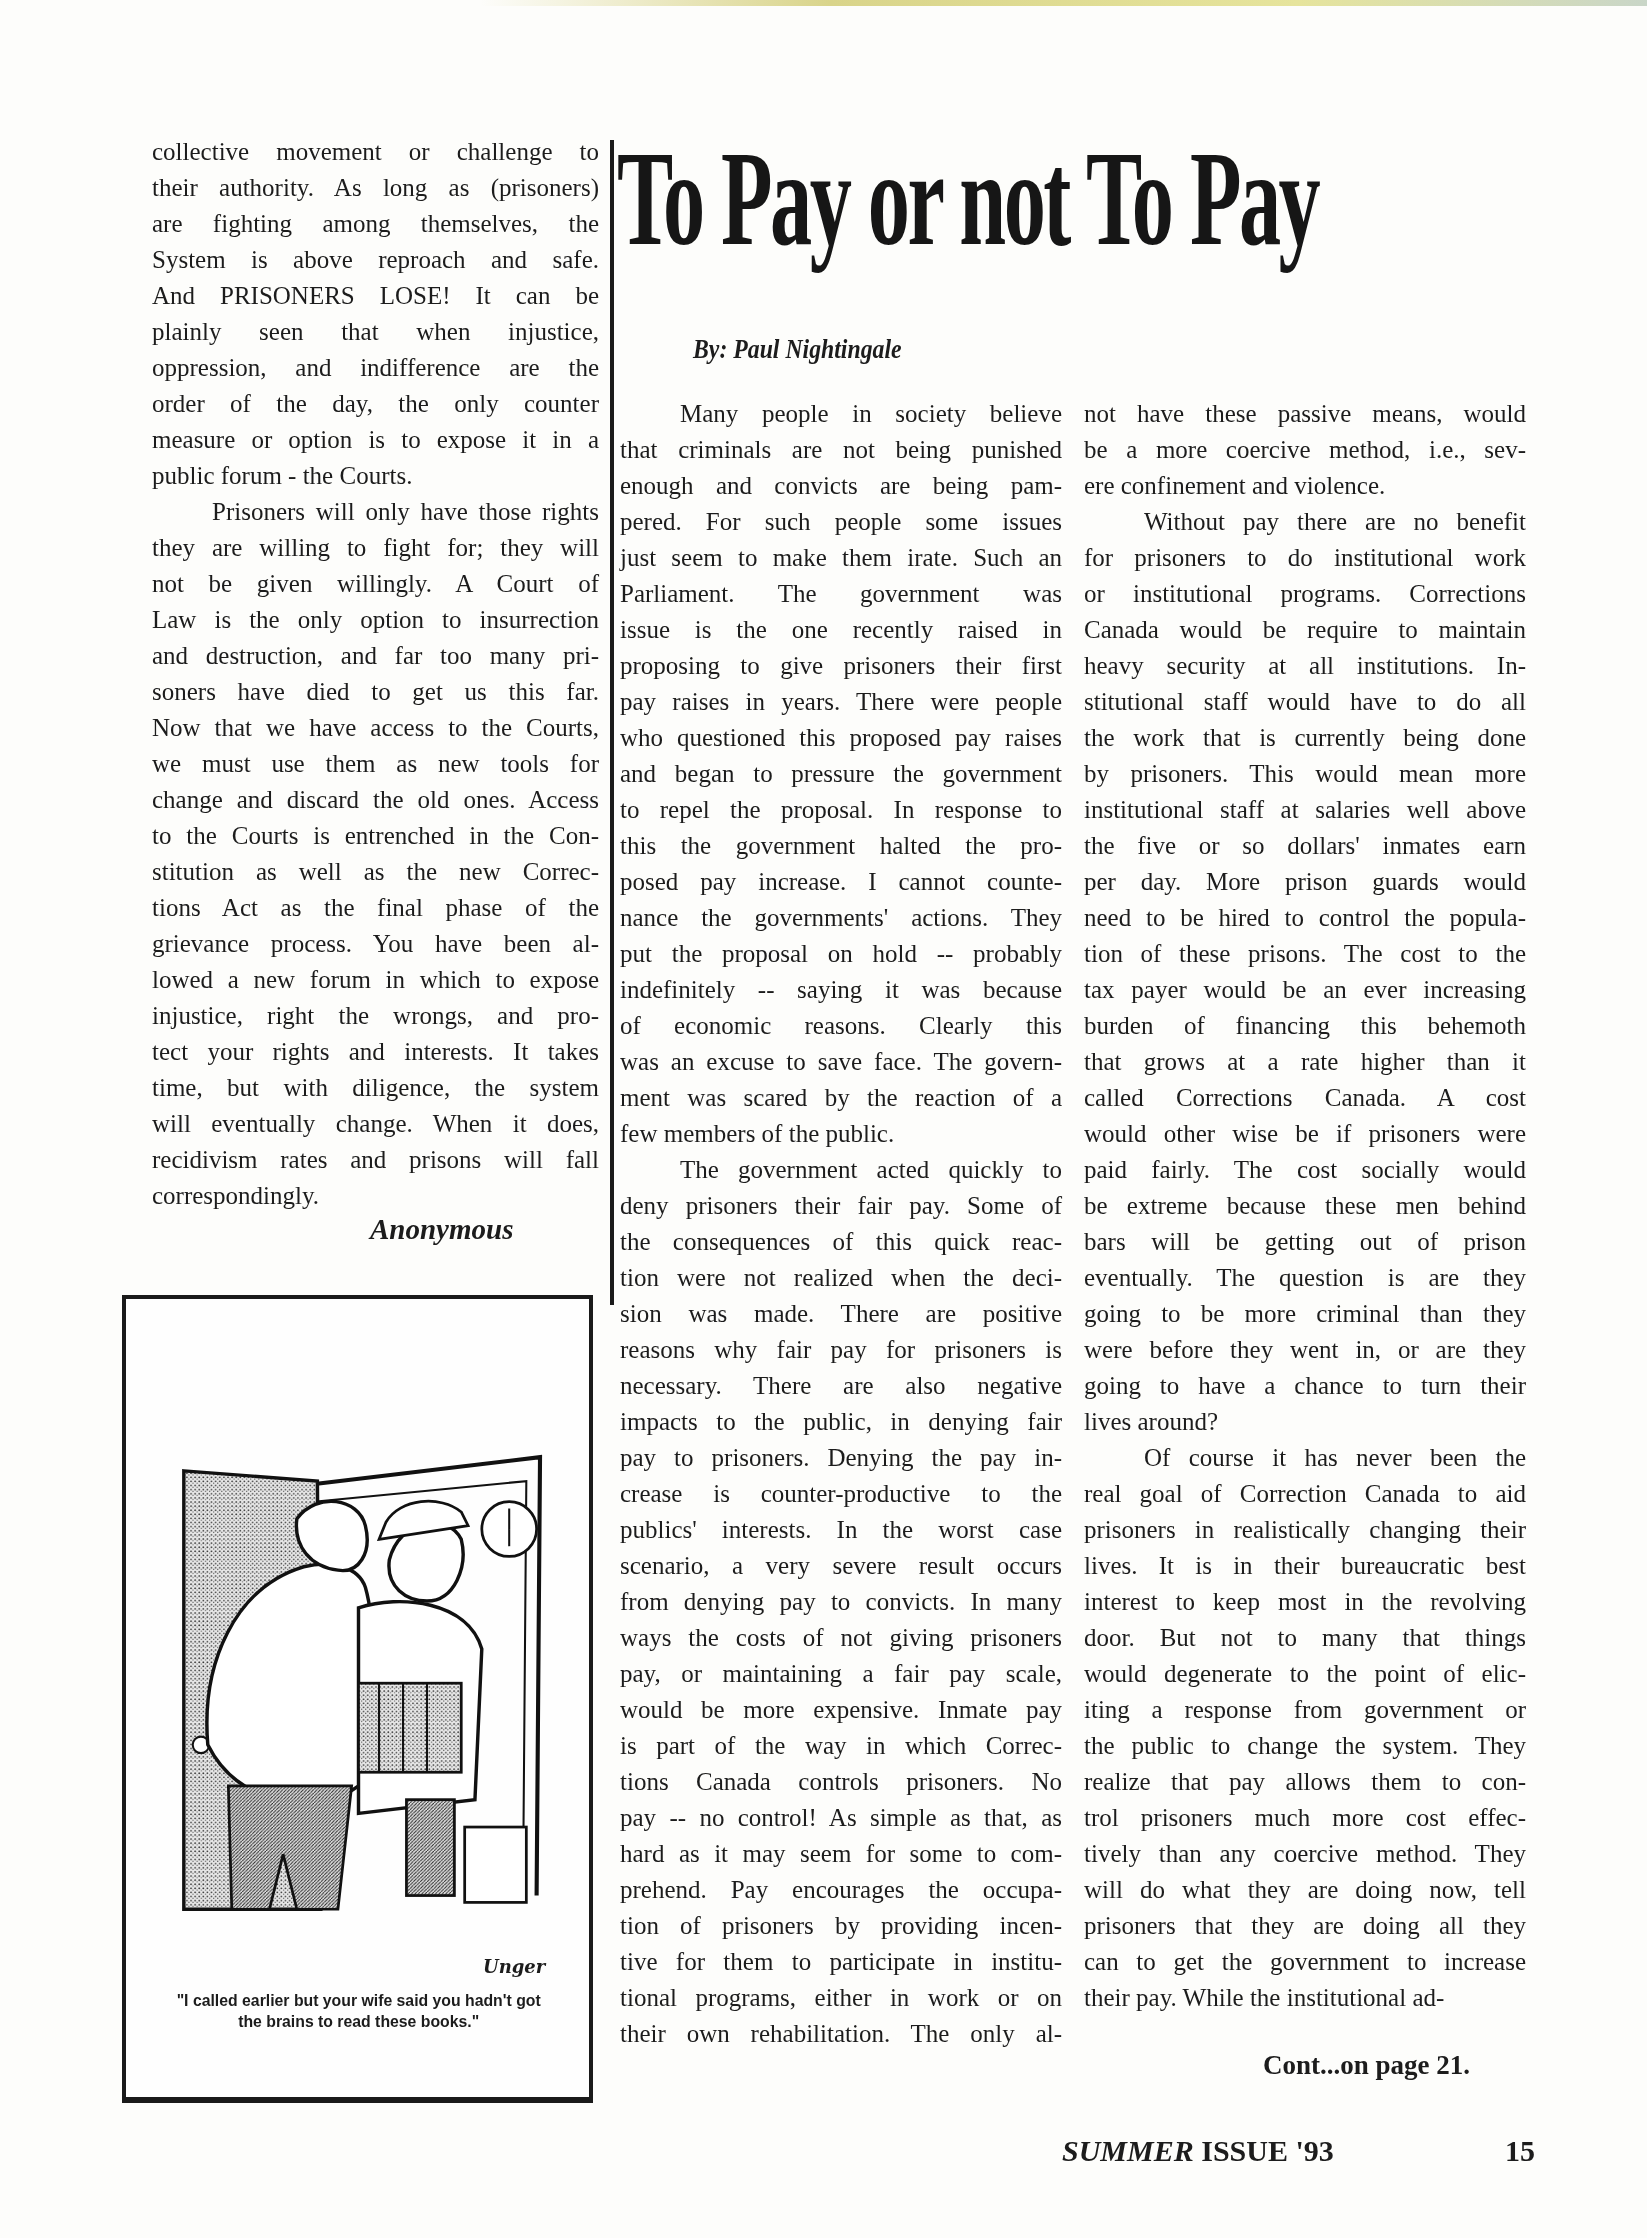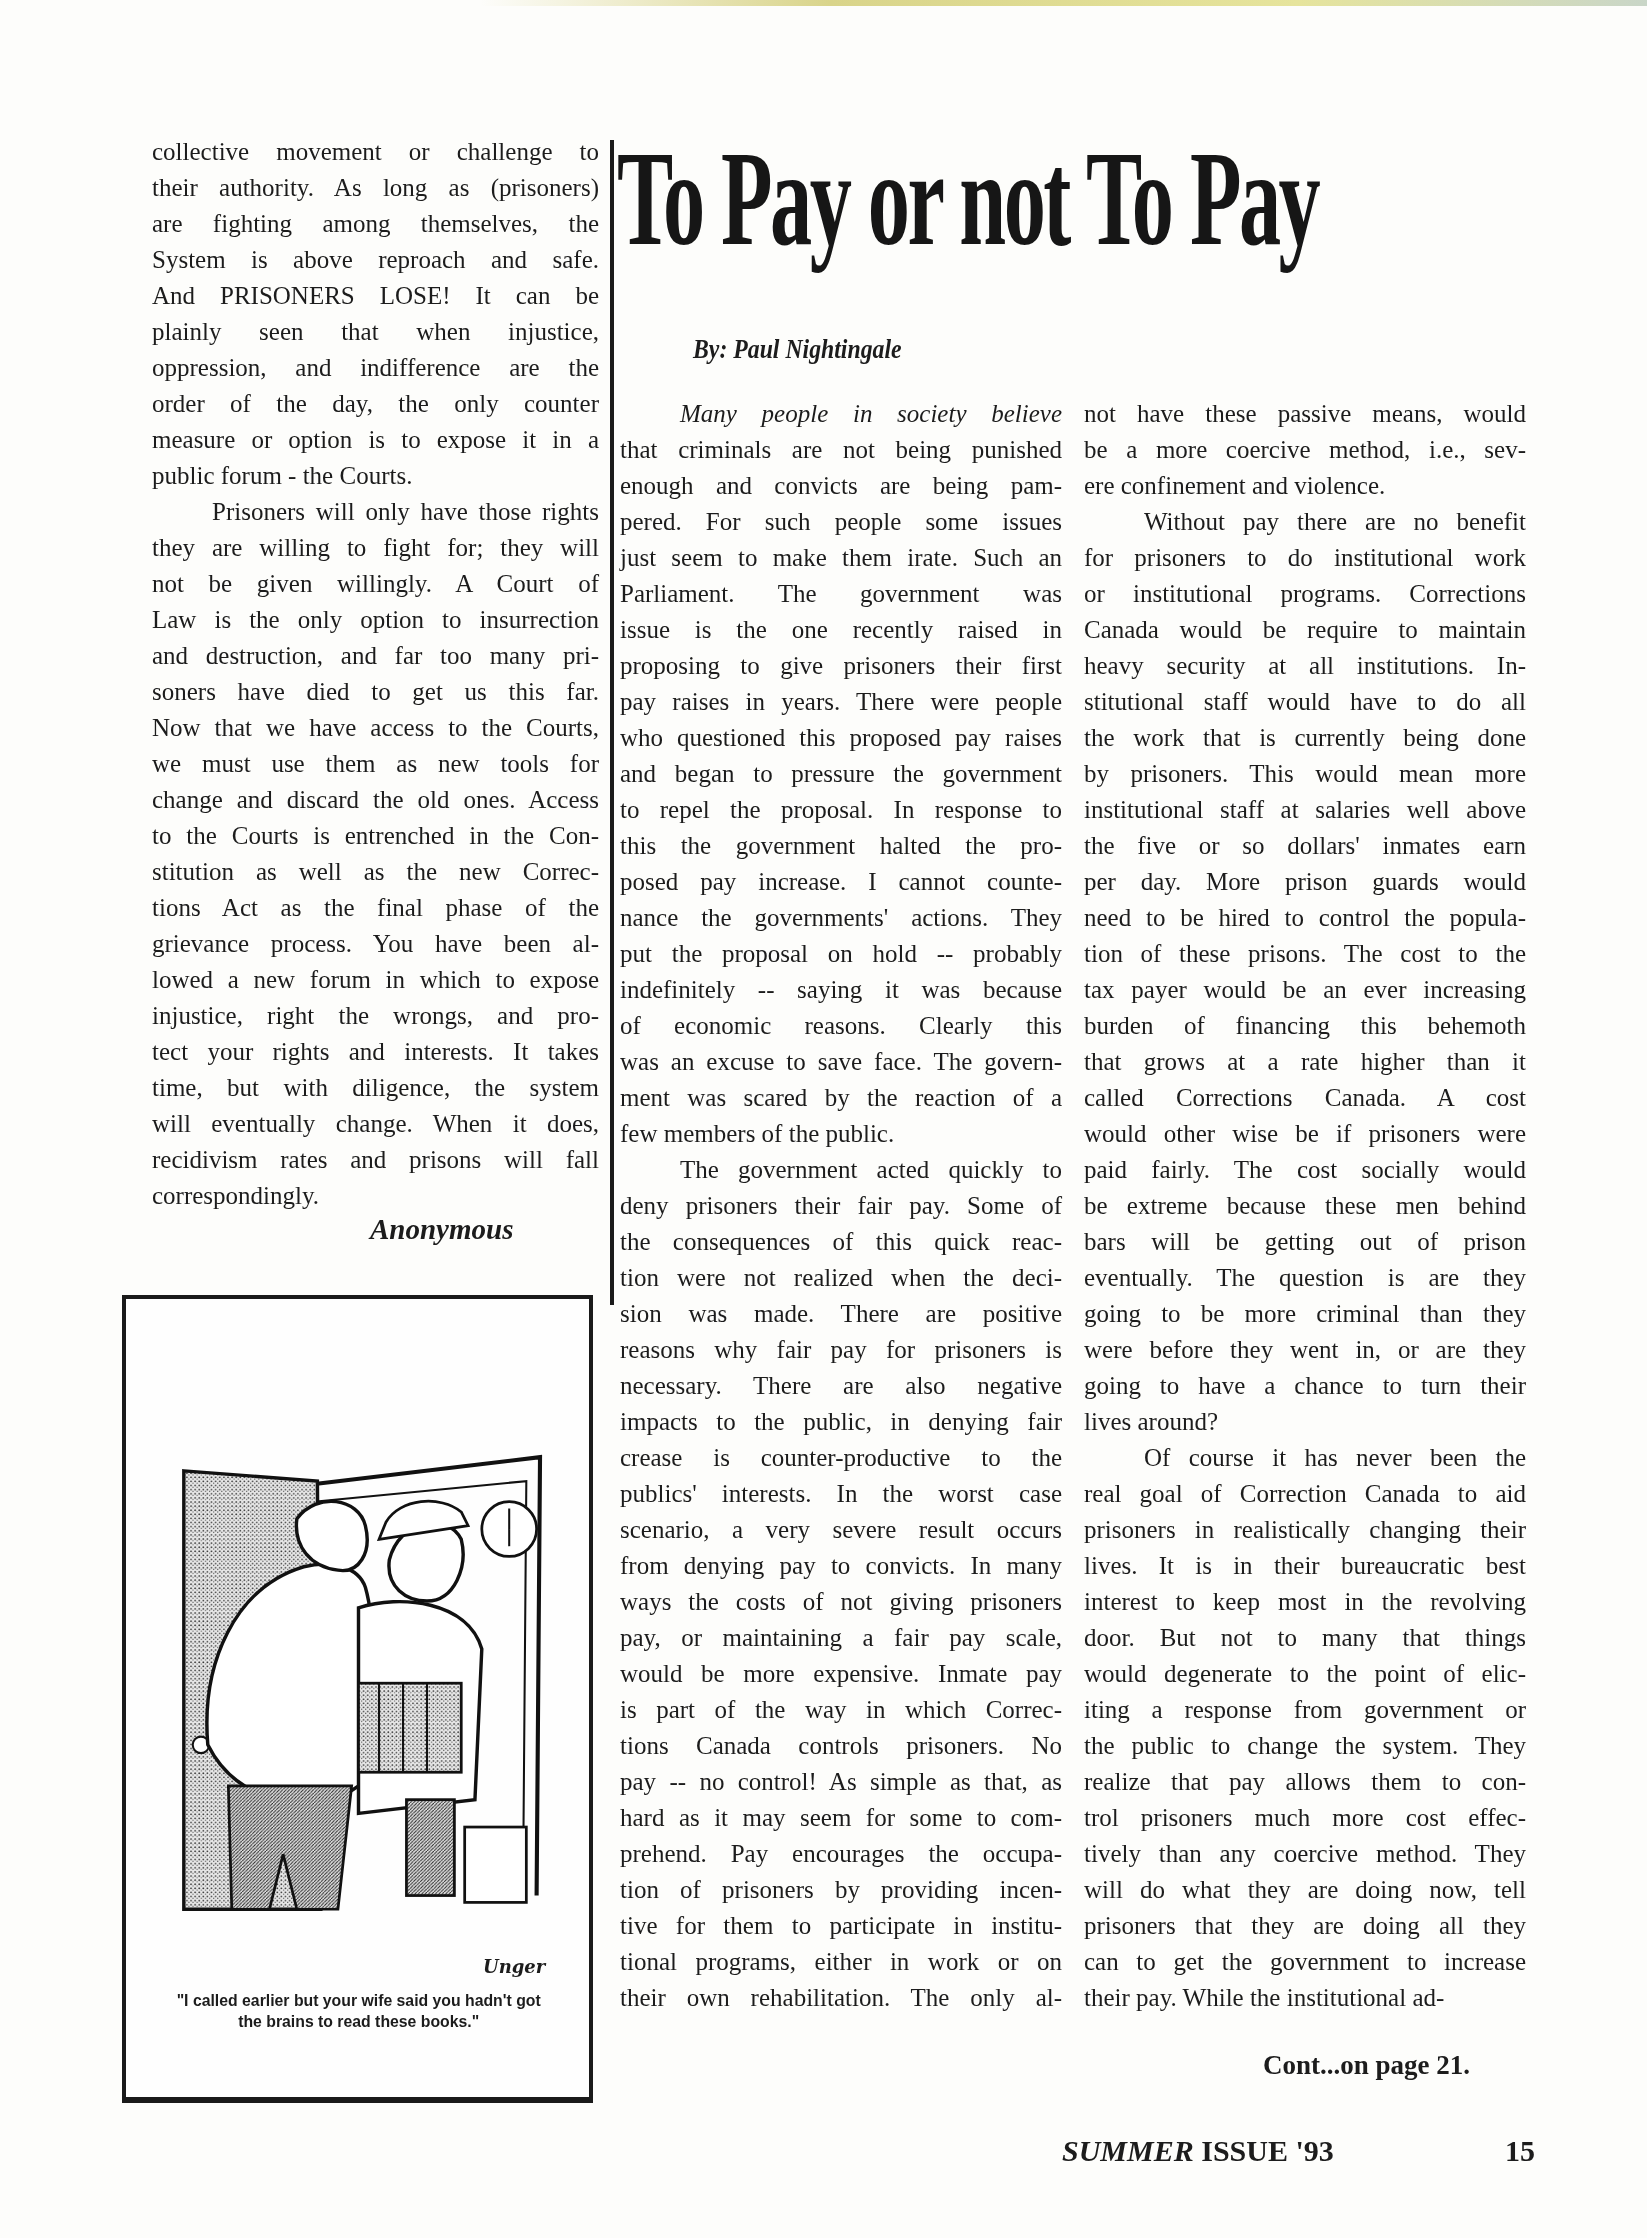--- a/index.html
+++ b/index.html
@@ -109,21 +109,21 @@
     <span class="line last">correspondingly.</span>
   </div>
 <div class="signature">Anonymous</div>
 
 <div class="vrule"></div>
 
 <div class="headline">To Pay or not To Pay</div>
 <div class="byline">By: Paul Nightingale</div>
 
 <div id="col-mid" class="col">
-    <span class="line" style="padding-left: 60px; font-style: italic;">Many people in society believe</span>
+    <span class="line" style="padding-left: 60px;">Many people in society believe</span>
     <span class="line">that criminals are not being punished</span>
     <span class="line">enough and convicts are being pam-</span>
     <span class="line">pered. For such people some issues</span>
     <span class="line">just seem to make them irate. Such an</span>
     <span class="line">Parliament.  The  government  was</span>
     <span class="line">issue is the one recently raised in</span>
     <span class="line">proposing to give prisoners their first</span>
     <span class="line">pay raises in years. There were people</span>
     <span class="line">who questioned this proposed pay raises</span>
     <span class="line">and began to pressure the government</span>
@@ -138,20 +138,21 @@
     <span class="line">ment was scared by the reaction of a</span>
     <span class="line last">few members of the public.</span>
     <span class="line" style="padding-left: 60px;">The government acted quickly to</span>
     <span class="line">deny prisoners their fair pay.  Some of</span>
     <span class="line">the consequences of this quick reac-</span>
     <span class="line">tion were not realized when the deci-</span>
     <span class="line">sion was made. There are positive</span>
     <span class="line">reasons why fair pay for prisoners is</span>
     <span class="line">necessary.  There are also negative</span>
     <span class="line">impacts to the public, in denying fair</span>
+    <span class="line">pay to prisoners. Denying the pay in-</span>
     <span class="line">crease is counter-productive to the</span>
     <span class="line">publics' interests. In the worst case</span>
     <span class="line">scenario, a very severe result occurs</span>
     <span class="line">from denying pay to convicts. In many</span>
     <span class="line">ways the costs of not giving prisoners</span>
     <span class="line">pay, or maintaining a fair pay scale,</span>
     <span class="line">would be more expensive. Inmate pay</span>
     <span class="line">is part of the way in which Correc-</span>
     <span class="line">tions Canada controls prisoners. No</span>
     <span class="line">pay -- no control! As simple as that, as</span>

